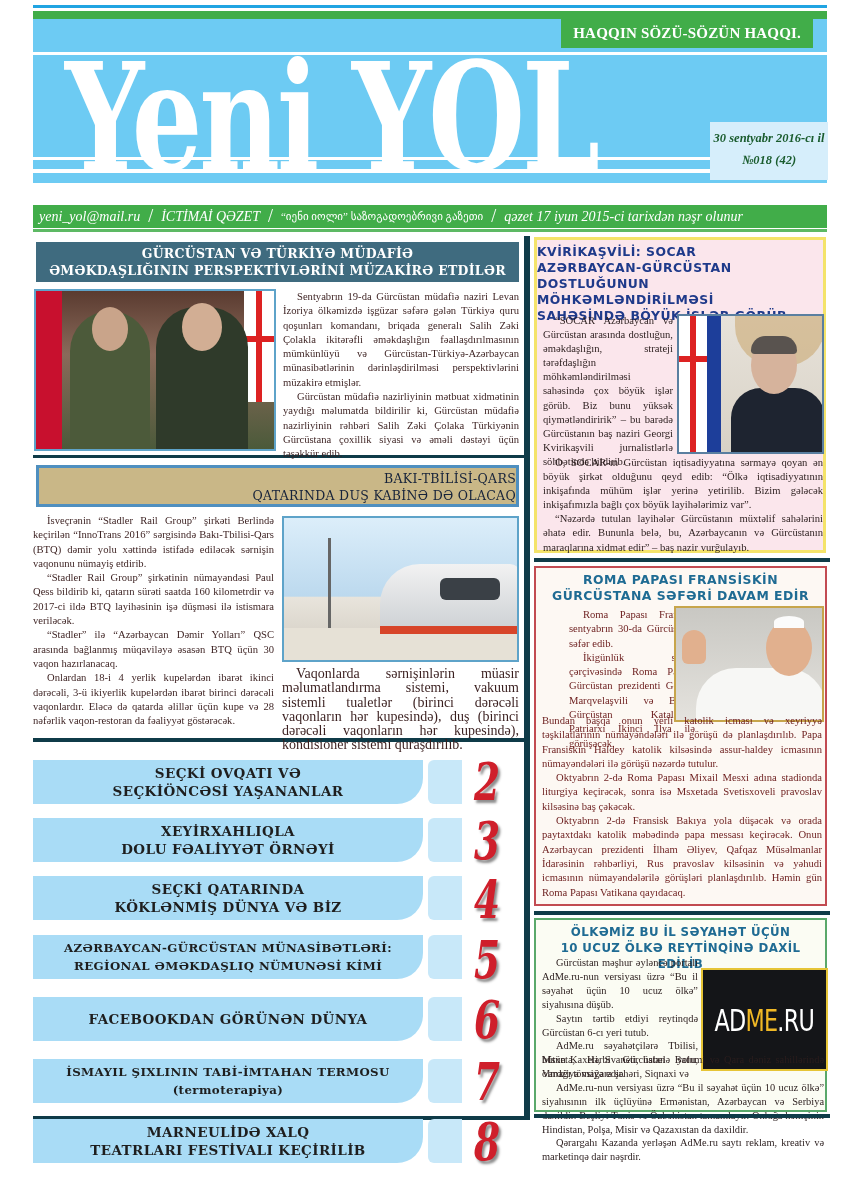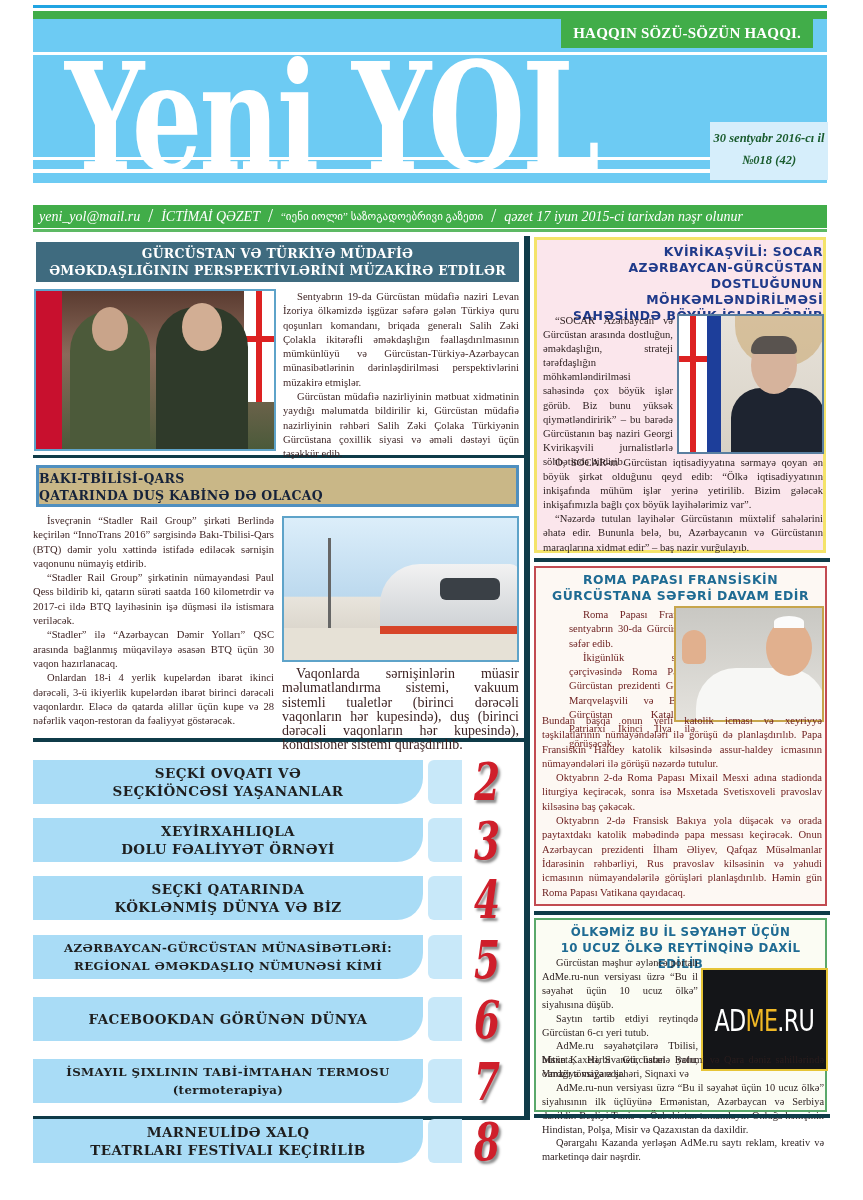--- a/index.html
+++ b/index.html
@@ -42,21 +42,21 @@
   .art1-photo .flag-ge::before { content: ""; position: absolute; left: 12px; top: 0; width: 6px; height: 100%; background: #d22; }
   .art1-photo .flag-ge::after { content: ""; position: absolute; left: 0; top: 45px; width: 100%; height: 6px; background: #d22; }
   .art1-photo .person1 { position: absolute; left: 34px; top: 20px; width: 80px; height: 140px; background: #4c5a3a; border-radius: 40px 40px 0 0; }
   .art1-photo .person1::before { content: ""; position: absolute; left: 22px; top: -4px; width: 36px; height: 44px; background: #c9a48a; border-radius: 50%; }
   .art1-photo .person2 { position: absolute; left: 120px; top: 16px; width: 92px; height: 146px; background: #2f3a2a; border-radius: 40px 40px 0 0; }
   .art1-photo .person2::before { content: ""; position: absolute; left: 26px; top: -4px; width: 40px; height: 48px; background: #d2ae94; border-radius: 50%; }
   .art1-body { position: absolute; left: 283px; top: 290px; width: 236px; font-size: 10.6px; line-height: 14.3px; text-align: justify; color: #3a1f1f; }
   .art1-body p { text-indent: 14px; }
 
   .art2-head { position: absolute; left: 36px; top: 465px; width: 483px; height: 42px; background: #c9b787; border: 3px solid #4f8fbf;
-    color: #15223a; text-align: left; font-family: "DejaVu Serif", serif; font-weight: bold; font-size: 12.5px; line-height: 17px; padding-top: 2px; letter-spacing: 0.3px; }
+    color: #15223a; text-align: right; font-family: "DejaVu Serif", serif; font-weight: normal; font-size: 12.5px; line-height: 17px; padding-top: 2px; letter-spacing: 0.3px; }
   .art2-bodyL { position: absolute; left: 33px; top: 514px; width: 241px; font-size: 10.6px; line-height: 14.3px; text-align: justify; color: #3a1f1f; }
   .art2-bodyL p { text-indent: 14px; }
   .art2-photo { position: absolute; left: 282px; top: 516px; width: 237px; height: 146px; border: 2px solid #5ea3c9;
     background: linear-gradient(180deg, #dceefa 0%, #bcd9ee 55%, #e8e4dc 56%, #cfc9be 100%); overflow: hidden; }
   .art2-photo .train { position: absolute; left: 96px; top: 46px; width: 140px; height: 70px; background: linear-gradient(180deg, #f2f2f2 0%, #cfd3d6 100%);
     border-radius: 40px 10px 0 0; border-bottom: 8px solid #d7452a; }
   .art2-photo .train::before { content: ""; position: absolute; left: 60px; top: 14px; width: 60px; height: 22px; background: #3a4046; border-radius: 6px; }
   .art2-photo .platform { position: absolute; left: 0; top: 110px; width: 100%; height: 36px; background: #e6e1d6; }
   .art2-photo .pole { position: absolute; left: 44px; top: 20px; width: 3px; height: 90px; background: #666; }
   .art2-bodyR { position: absolute; left: 282px; top: 667px; width: 237px; font-size: 14px; line-height: 14.3px; text-align: justify; color: #3a1f1f; }
@@ -67,21 +67,21 @@
     display: flex; align-items: center; justify-content: center; text-align: center;
     font-family: "DejaVu Serif", serif; font-weight: bold; font-size: 13.5px; line-height: 18px; color: #1e1e1e; letter-spacing: 0.4px; }
   .toc-item.small { font-size: 11.8px; }
   .toc-tab { position: absolute; left: 428px; width: 34px; height: 44px; background: #c8e8f9; border-radius: 6px 0 0 6px; }
   .toc-num { position: absolute; left: 462px; width: 50px; height: 56px; color: #cf1f2b; font-family: "DejaVu Serif", serif;
     font-style: italic; font-weight: bold; font-size: 52px; line-height: 56px; text-align: center;
     text-shadow: 3px 3px 3px rgba(0,0,0,0.45); transform: scaleX(0.72); }
 
   
   .box-socar { position: absolute; left: 534px; top: 237px; width: 292px; height: 316px; background: #fbe6ec; border: 3px solid #f4e36a; }
-  .socar-head { position: absolute; left: 0; top: 4px; width: 100%; text-align: right; color: #1f3a8a; font-family: "DejaVu Sans", sans-serif;
+  .socar-head { position: absolute; left: 0; top: 4px; width: 100%; text-align: left; color: #1f3a8a; font-family: "DejaVu Sans", sans-serif;
     font-weight: bold; font-size: 12.4px; line-height: 16px; letter-spacing: 0.5px; }
   .socar-photo { position: absolute; left: 140px; top: 74px; width: 147px; height: 140px; border: 2px solid #5a7fa0;
     background: linear-gradient(180deg, #e7e2da 0%, #d8d2c6 100%); overflow: hidden; }
   .socar-photo .flag-ge { position: absolute; left: 0; top: 0; width: 28px; height: 100%; background: #fff; }
   .socar-photo .flag-ge::before { content: ""; position: absolute; left: 11px; top: 0; width: 6px; height: 100%; background: #d22; }
   .socar-photo .flag-ge::after { content: ""; position: absolute; left: 0; top: 40px; width: 100%; height: 6px; background: #d22; }
   .socar-photo .flag-eu { position: absolute; left: 28px; top: 0; width: 14px; height: 100%; background: #1d3e9a; }
   .socar-photo .crest { position: absolute; left: 56px; top: 0; width: 90px; height: 50px; background: #c9a46a; opacity: 0.55; border-radius: 0 0 40px 40px; }
   .socar-photo .suit { position: absolute; left: 52px; top: 72px; width: 94px; height: 70px; background: #1e2430; border-radius: 30px 30px 0 0; }
   .socar-photo .head { position: absolute; left: 72px; top: 20px; width: 46px; height: 58px; background: #d6b39c; border-radius: 50%; }

